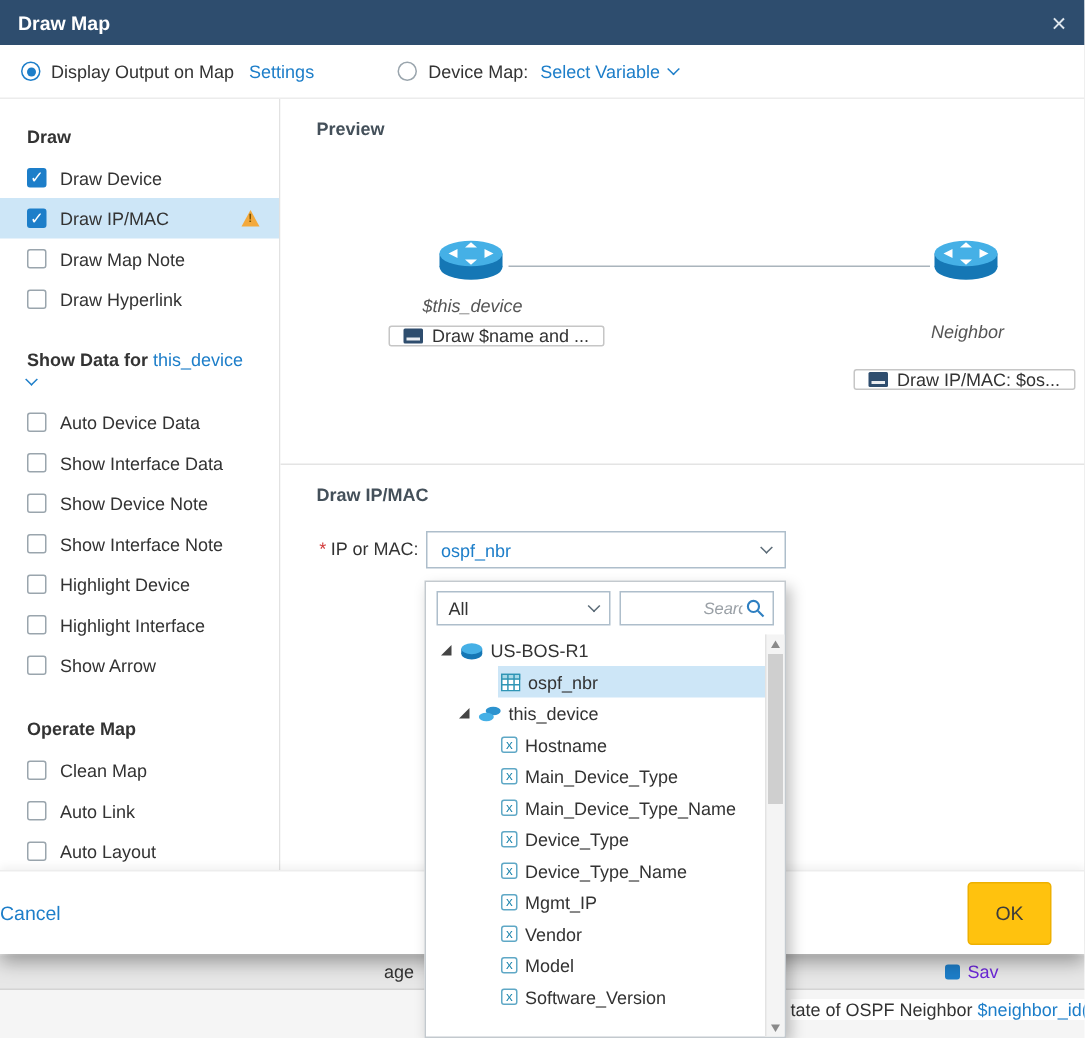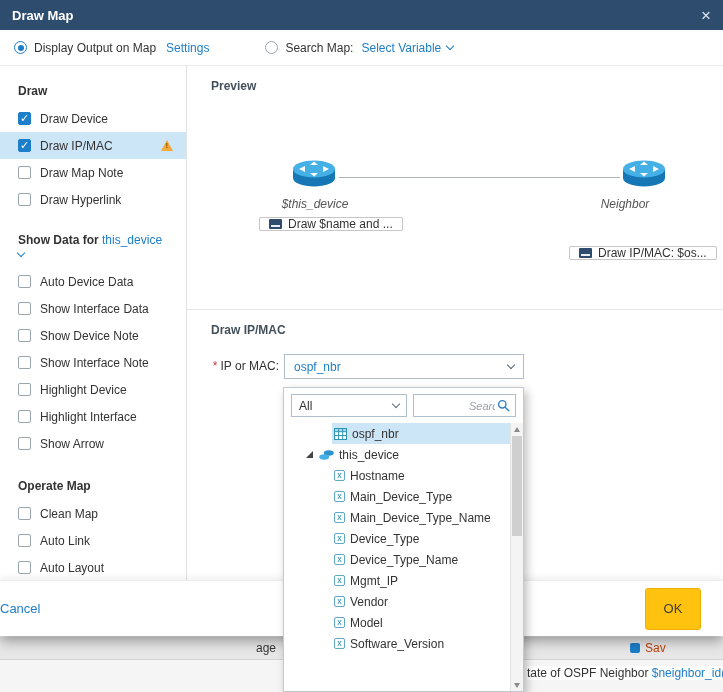--- a/index.html
+++ b/index.html
@@ -8,21 +8,21 @@
     width: 723px; height: 692px; position: relative; overflow: hidden;
     font-family: "Liberation Sans", "DejaVu Sans", sans-serif;
     font-size: 12px; color: #333; background: #f5f5f5;
   }
   .link { color: var(--accent-blue, #1d7ec9); cursor: pointer; text-decoration: none; }
 
   
   .bg-layer { position: absolute; inset: 0; }
   .bg-bar { position: absolute; left: 0; top: 637px; width: 723px; height: 23px; background: #e7e7e7; border-bottom: 1px solid #d4d4d4; }
   .bg-age { position: absolute; left: 256px; top: 4px; color: #333; }
-  .bg-sav { position: absolute; left: 630px; top: 4px; display: flex; gap: 5px; align-items: center; color: #c2410c; }
+  .bg-sav { position: absolute; left: 630px; top: 4px; display: flex; gap: 5px; align-items: center; color: #6d28d9; }
   .bg-sav-icon { width: 10px; height: 10px; background: var(--accent-blue, #1d7ec9); border-radius: 2px; display: inline-block; }
   .bg-status { position: absolute; left: 527px; top: 666px; white-space: nowrap; color: #333; background: #fff; }
   .blue-text { color: var(--accent-blue, #1d7ec9); }
 
   
   .dialog { position: absolute; left: 0; top: 0; width: 723px; height: 636px; background: #fff; box-shadow: 0 5px 12px rgba(0,0,0,0.35); }
   .titlebar { height: 30px; background: var(--titlebar, #2e4d6e); color: #fff; display: flex; align-items: center; justify-content: space-between; padding: 0 12px; font-size: 13px; font-weight: bold; }
   .close-x { font-size: 17px; font-weight: normal; color: #dfe7ee; cursor: pointer; line-height: 1; }
 
   .mode-row { height: 36px; display: flex; align-items: center; padding: 0 14px; border-bottom: 1px solid #ececec; background: #fff; }
@@ -51,21 +51,21 @@
 
   .main { flex: 1; position: relative; background: #fff; }
   .preview-sec { position: relative; height: 244px; border-bottom: 1px solid #e4e4e4; }
   .panel-header { position: absolute; left: 24px; top: 13px; font-weight: bold; color: #44505a; }
   .router { position: absolute; }
   .router.r-left { left: 104px; top: 90px; }
   .router.r-right { left: 434px; top: 90px; }
   .conn-line { position: absolute; left: 152px; top: 111px; width: 281px; height: 1px; background: #aab4bc; }
   .dev-label { position: absolute; top: 131px; width: 104px; text-align: center; font-style: italic; color: #555; }
   .dev-label.l-left { left: 76px; }
-  .dev-label.l-right { left: 386px; }
+  .dev-label.l-right { left: 406px; margin-top: 17px; }
   .pv-btn { position: absolute; height: 14px; display: flex; align-items: center; gap: 6px; padding: 0 9px; background: #fff; border: 1px solid #c6c6c6; border-radius: 2px; cursor: pointer; font-size: 12px; color: #333; white-space: nowrap; }
   .pv-btn.b1 { left: 72px; top: 151px; }
   .pv-btn.b2 { left: 382px; top: 180px; }
   .btn-ic { width: 13px; height: 10px; background: var(--titlebar, #2e4d6e); border-radius: 1px; position: relative; flex: none; }
   .btn-ic::after { content: ""; position: absolute; left: 2px; bottom: 2px; right: 2px; height: 2px; background: #fff; opacity: .9; }
 
   .ipmac-sec { position: relative; height: 269px; }
   .field-label { position: absolute; left: 0; top: 49px; width: 92px; text-align: right; white-space: nowrap; }
   .req { color: #d23b3b; margin-right: 3px; }
   .combo { position: absolute; left: 97px; top: 44px; width: 240px; height: 25px; border: 1px solid #aebecb; background: #fff; display: flex; align-items: center; justify-content: space-between; padding: 0 9px; cursor: pointer; }
@@ -127,21 +127,21 @@
   </div>
 
   <div class="mode-row">
     <span class="radio-opt">
       <span class="radio checked"></span>
       <span>Display Output on Map</span>
     </span>
     <a class="link mode-settings">Settings</a>
     <span class="radio-opt mode-modify">
       <span class="radio"></span>
-      <span>Search Map:</span>
+      <span>Device Map:</span>
     </span>
     <a class="link sel-var">
       <span>Select Variable</span>
       <span class="chev"></span>
     </a>
   </div>
 
   <div class="body-row">
     <div class="sidebar">
       <div class="side-header">Draw</div>
@@ -288,20 +288,34 @@
       <span class="search-ic">
         <svg width="13" height="13" viewBox="0 0 13 13" aria-hidden="true">
           <circle cx="5.3" cy="5.3" r="3.7" fill="none" stroke="#2e7fc1" stroke-width="1.4"></circle>
           <line x1="8.2" y1="8.2" x2="12" y2="12" stroke="#2e7fc1" stroke-width="1.4"></line>
         </svg>
       </span>
     </div>
   </div>
 
   <div class="tree" id="tree">
+      <div class="tree-row">
+        <span class="indent" style="width: 8px;"></span>
+        <span class="node">
+          <span class="tri"></span>
+          <span class="tree-ic">
+            <svg width="15" height="12" viewBox="0 0 15 12">
+              <ellipse cx="7.5" cy="8" rx="7" ry="3.6" fill="#1577b5"></ellipse>
+              <rect x="0.5" y="4.5" width="14" height="3.5" fill="#1577b5"></rect>
+              <ellipse cx="7.5" cy="4.5" rx="7" ry="3.6" fill="#45b0e6"></ellipse>
+            </svg>
+          </span>
+          <span class="tree-lab">US-BOS-R1</span>
+        </span>
+      </div>
       <div class="tree-row selected">
         <span class="indent" style="width: 48px;"></span>
         <span class="node">
           <span class="tree-ic">
             <svg width="13" height="12" viewBox="0 0 13 12">
               <rect x="0.5" y="0.5" width="12" height="11" fill="#fff" stroke="#2f95b5"></rect>
               <rect x="0.5" y="0.5" width="12" height="3.2" fill="#a9d9e8" stroke="#2f95b5"></rect>
               <line x1="4.6" y1="0.5" x2="4.6" y2="11.5" stroke="#2f95b5"></line>
               <line x1="8.7" y1="0.5" x2="8.7" y2="11.5" stroke="#2f95b5"></line>
               <line x1="0.5" y1="7.5" x2="12.5" y2="7.5" stroke="#2f95b5"></line>

